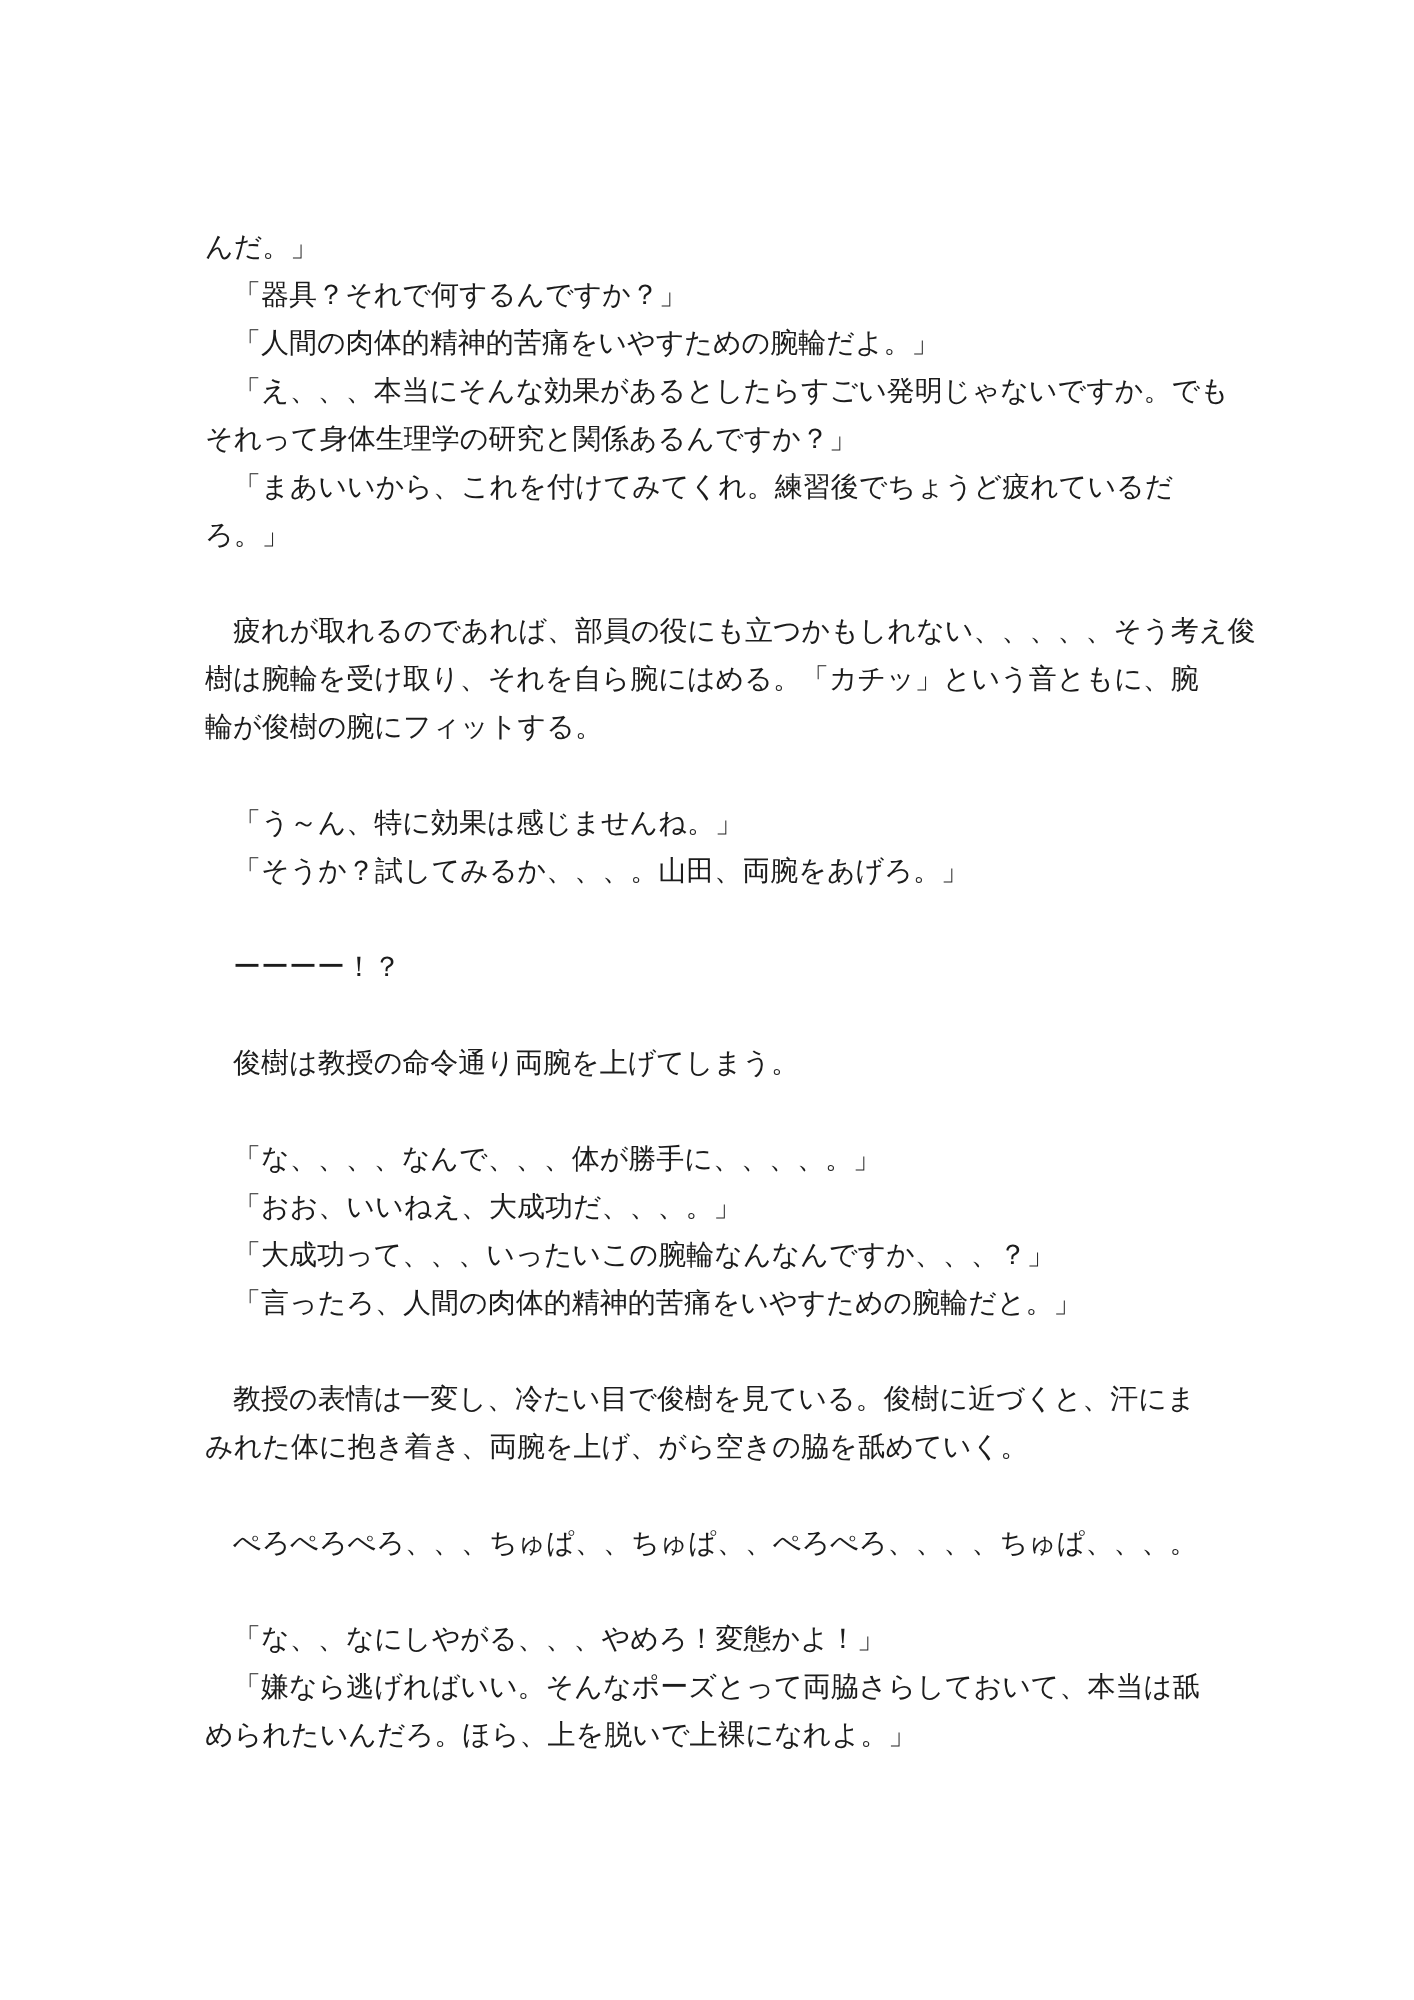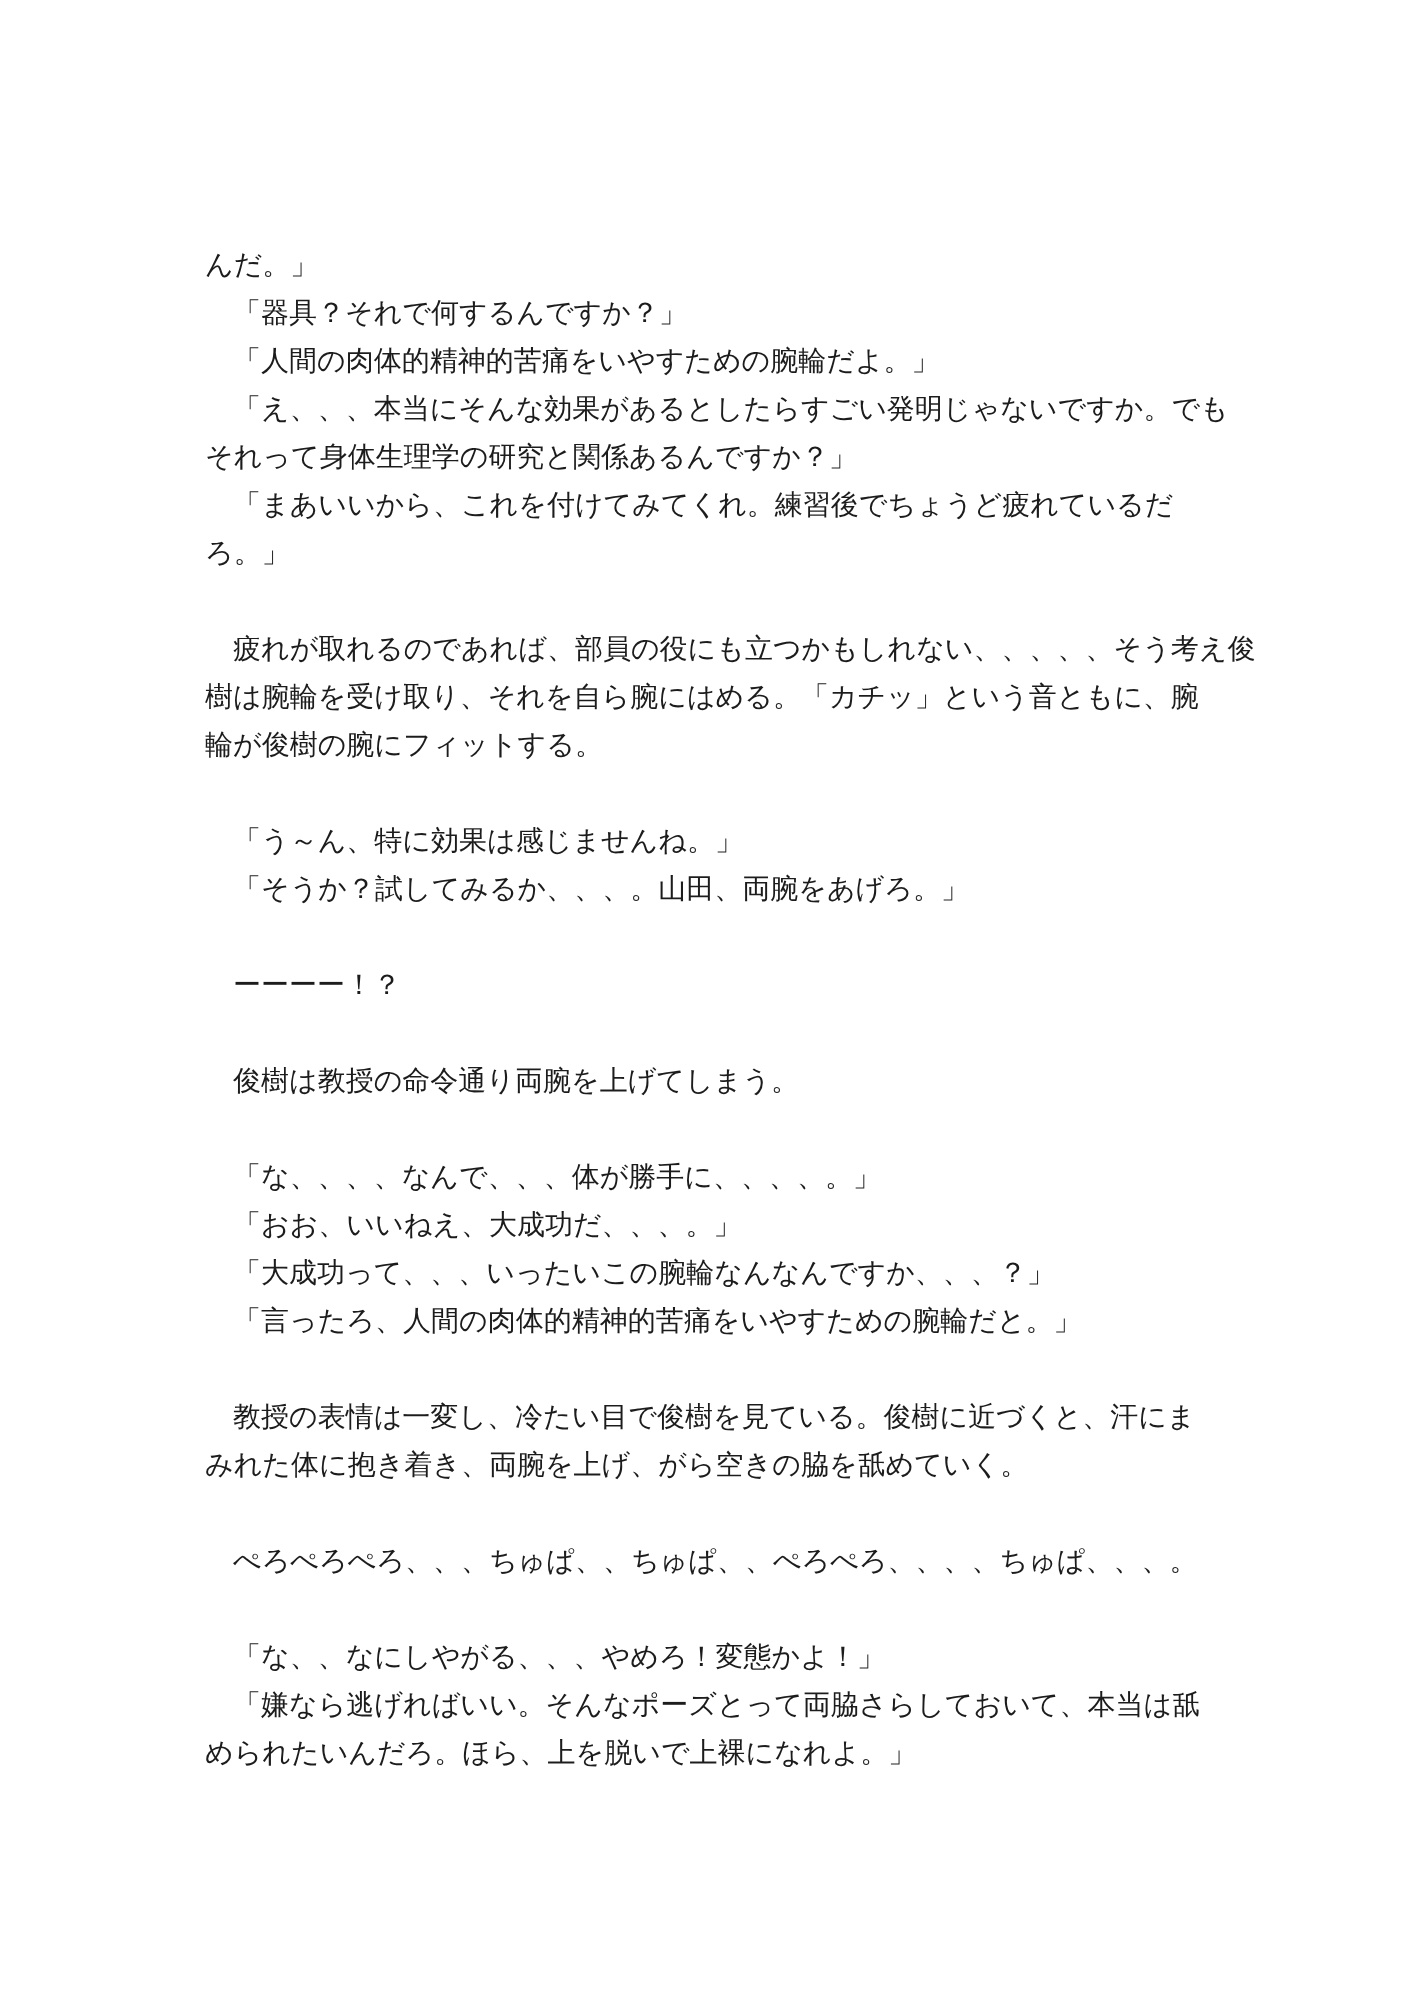--- a/index.html
+++ b/index.html
@@ -10,21 +10,21 @@
   .page {
     position: relative;
     width: 1414px;
     height: 2000px;
     background: #ffffff;
     overflow: hidden;
   }
   .text-block {
     position: absolute;
     left: 205px;
-    top: 241px;
+    top: 223px;
     width: 1100px;
     font-family: "DejaVu Sans", "Liberation Sans", sans-serif;
     font-size: 28px;
     line-height: 48px;
     color: #1c1c1c;
     white-space: pre;
   }
   .line {
     height: 48px;
     overflow: visible;

